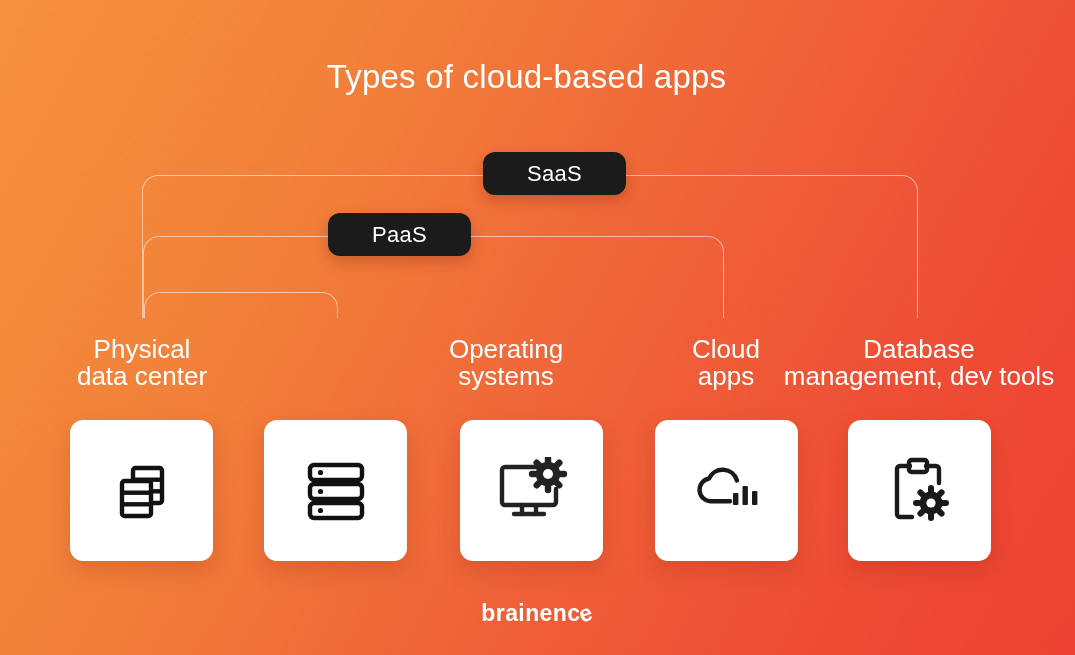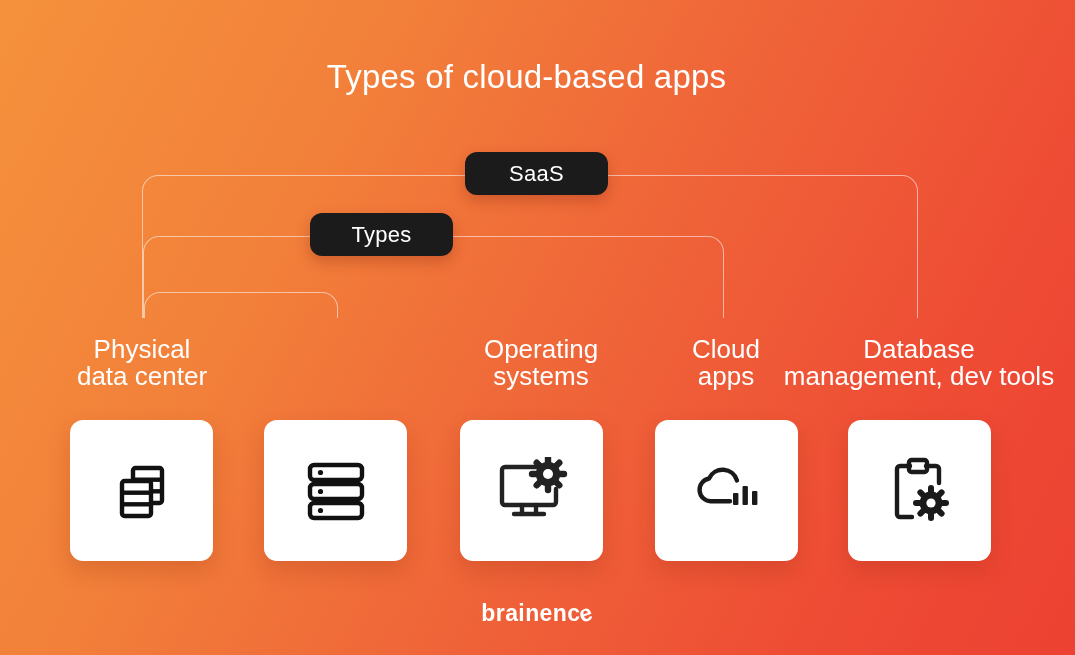--- a/index.html
+++ b/index.html
@@ -54,20 +54,21 @@
     color: #FFFFFF;
     border-radius: 12px;
     display: flex;
     align-items: center;
     justify-content: center;
     font-size: 22px;
     font-weight: 400;
     letter-spacing: 0.3px;
     box-shadow: 0 6px 14px rgba(120, 30, 10, 0.28);
     white-space: nowrap;
+    margin-left: 18px;
   }
   .badge-saas { left: 465px; top: 152px; width: 143px; height: 43px; }
   .badge-paas { left: 310px; top: 213px; width: 143px; height: 43px; }
   .badge-iaas { left: 168px; top: 269px; width: 143px; height: 43px; }
 
   
   .col-label {
     position: absolute;
     top: 336px;
     text-align: center;
@@ -120,26 +121,26 @@
   <div class="title">Types of cloud-based apps</div>
 
   <div class="bracket bracket-saas"></div>
   <div class="bracket bracket-paas"></div>
   <div class="bracket bracket-iaas"></div>
 
   <div class="badge badge-saas">
     <span>SaaS</span>
   </div>
   <div class="badge badge-paas">
-    <span>Types</span>
+    <span>PaaS</span>
   </div>
 
   <div class="col-label" style="left:42px; width:200px;">Physical
 data center</div>
-  <div class="col-label" style="left:441px; width:200px;">Operating
+  <div class="col-label" style="left:406px; width:200px;">Operating
 systems</div>
   <div class="col-label" style="left:626px; width:200px;">Cloud
 apps</div>
   <div class="col-label" style="left:779px; width:280px;">Database
 management, dev tools</div>
 
   <div class="card" style="left:70px;">
     <span>
       <svg width="68" height="68" viewBox="0 0 68 68" fill="none">
         <rect x="25" y="11" width="29" height="35" rx="2.5" stroke="#111" stroke-width="4.4"></rect>

